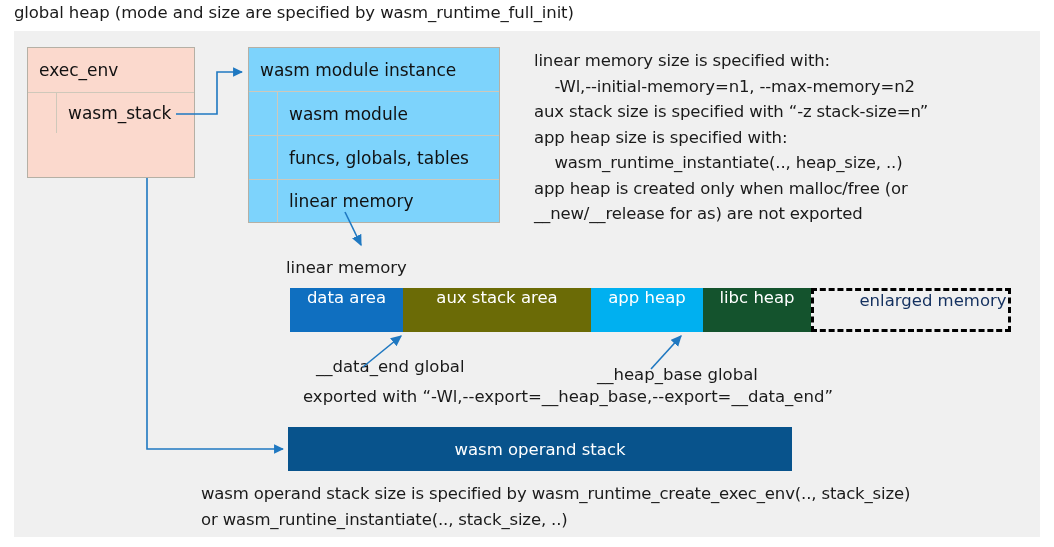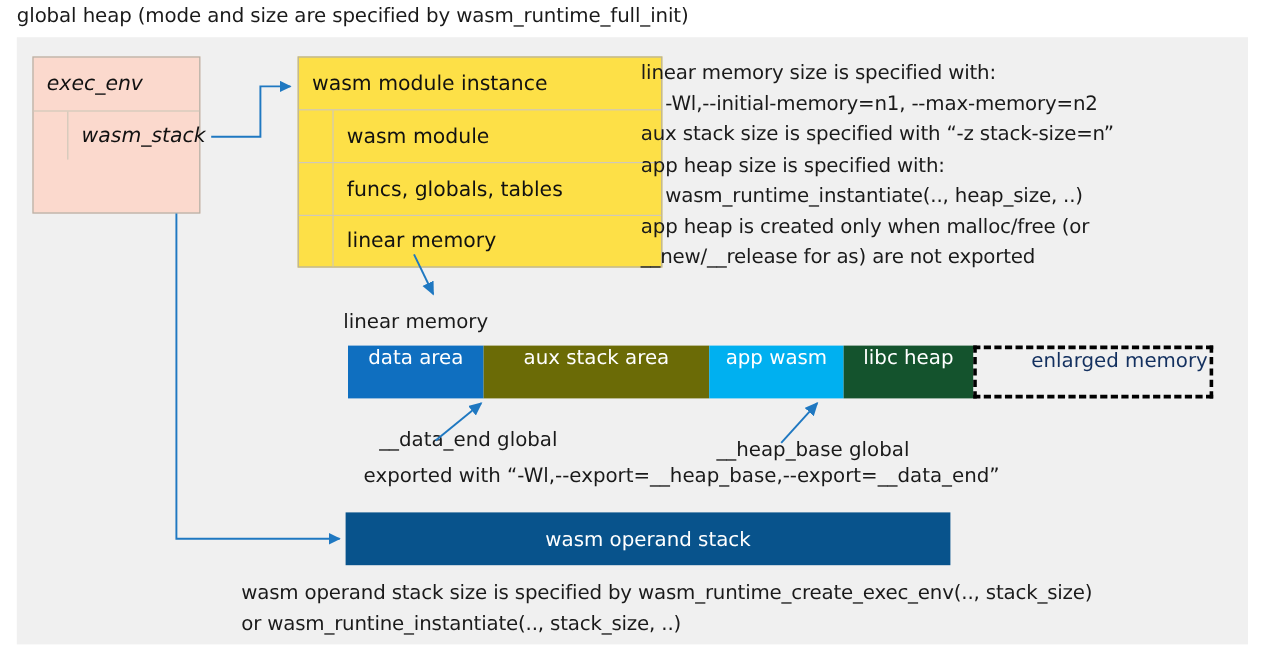--- a/index.html
+++ b/index.html
@@ -63,27 +63,27 @@
     border-right: 1px solid #cfc8ba;
     box-sizing: border-box;
     flex: 0 0 29px;
   }
   .struct .cell {
     padding-left: 11px;
     white-space: nowrap;
     flex: 1 1 auto;
   }
 
-  #exec-env-box { left: 27px; top: 47px; width: 140px; height: 131px; background: #fbd9cd; font-style: italic; }
+  #exec-env-box { left: 27px; top: 47px; width: 168px; height: 131px; background: #fbd9cd; }
   #exec-env-box .row.hdr { height: 45px; }
   #exec-env-box .row.r2  { height: 44px; }
   #exec-env-box .row.r3  { height: 40px; }
   #exec-env-box .row.hdr .cell { padding-left: 11px; }
 
-  #module-inst-box { left: 248px; top: 47px; width: 304px; height: 176px; background: #fde047; }
+  #module-inst-box { left: 248px; top: 47px; width: 252px; height: 176px; background: #7dd3fc; }
   #module-inst-box .row.hdr { height: 44px; }
   #module-inst-box .row.r2 { height: 44px; }
   #module-inst-box .row.r3 { height: 44px; }
   #module-inst-box .row.r4 { height: 42px; }
 
   
   #notes {
     position: absolute;
     left: 534px;
     top: 48px;
@@ -226,21 +226,21 @@
   <div id="linear-memory-label">linear memory</div>
 
   <div id="memory-bar">
       <div class="seg" style="width: 113px; background: rgb(15, 111, 192);">
         <span>data area</span>
       </div>
       <div class="seg" style="width: 188px; background: rgb(107, 107, 6);">
         <span>aux stack area</span>
       </div>
       <div class="seg" style="width: 112px; background: rgb(0, 176, 240);">
-        <span>app wasm</span>
+        <span>app heap</span>
       </div>
       <div class="seg" style="width: 108px; background: #14532d;">
         <span>libc heap</span>
       </div>
       <div class="seg dashed" style="width: 200px;">
         <span>enlarged memory</span>
       </div>
     </div>
 
   <div class="annot" id="data-end-label">__data_end global</div>

